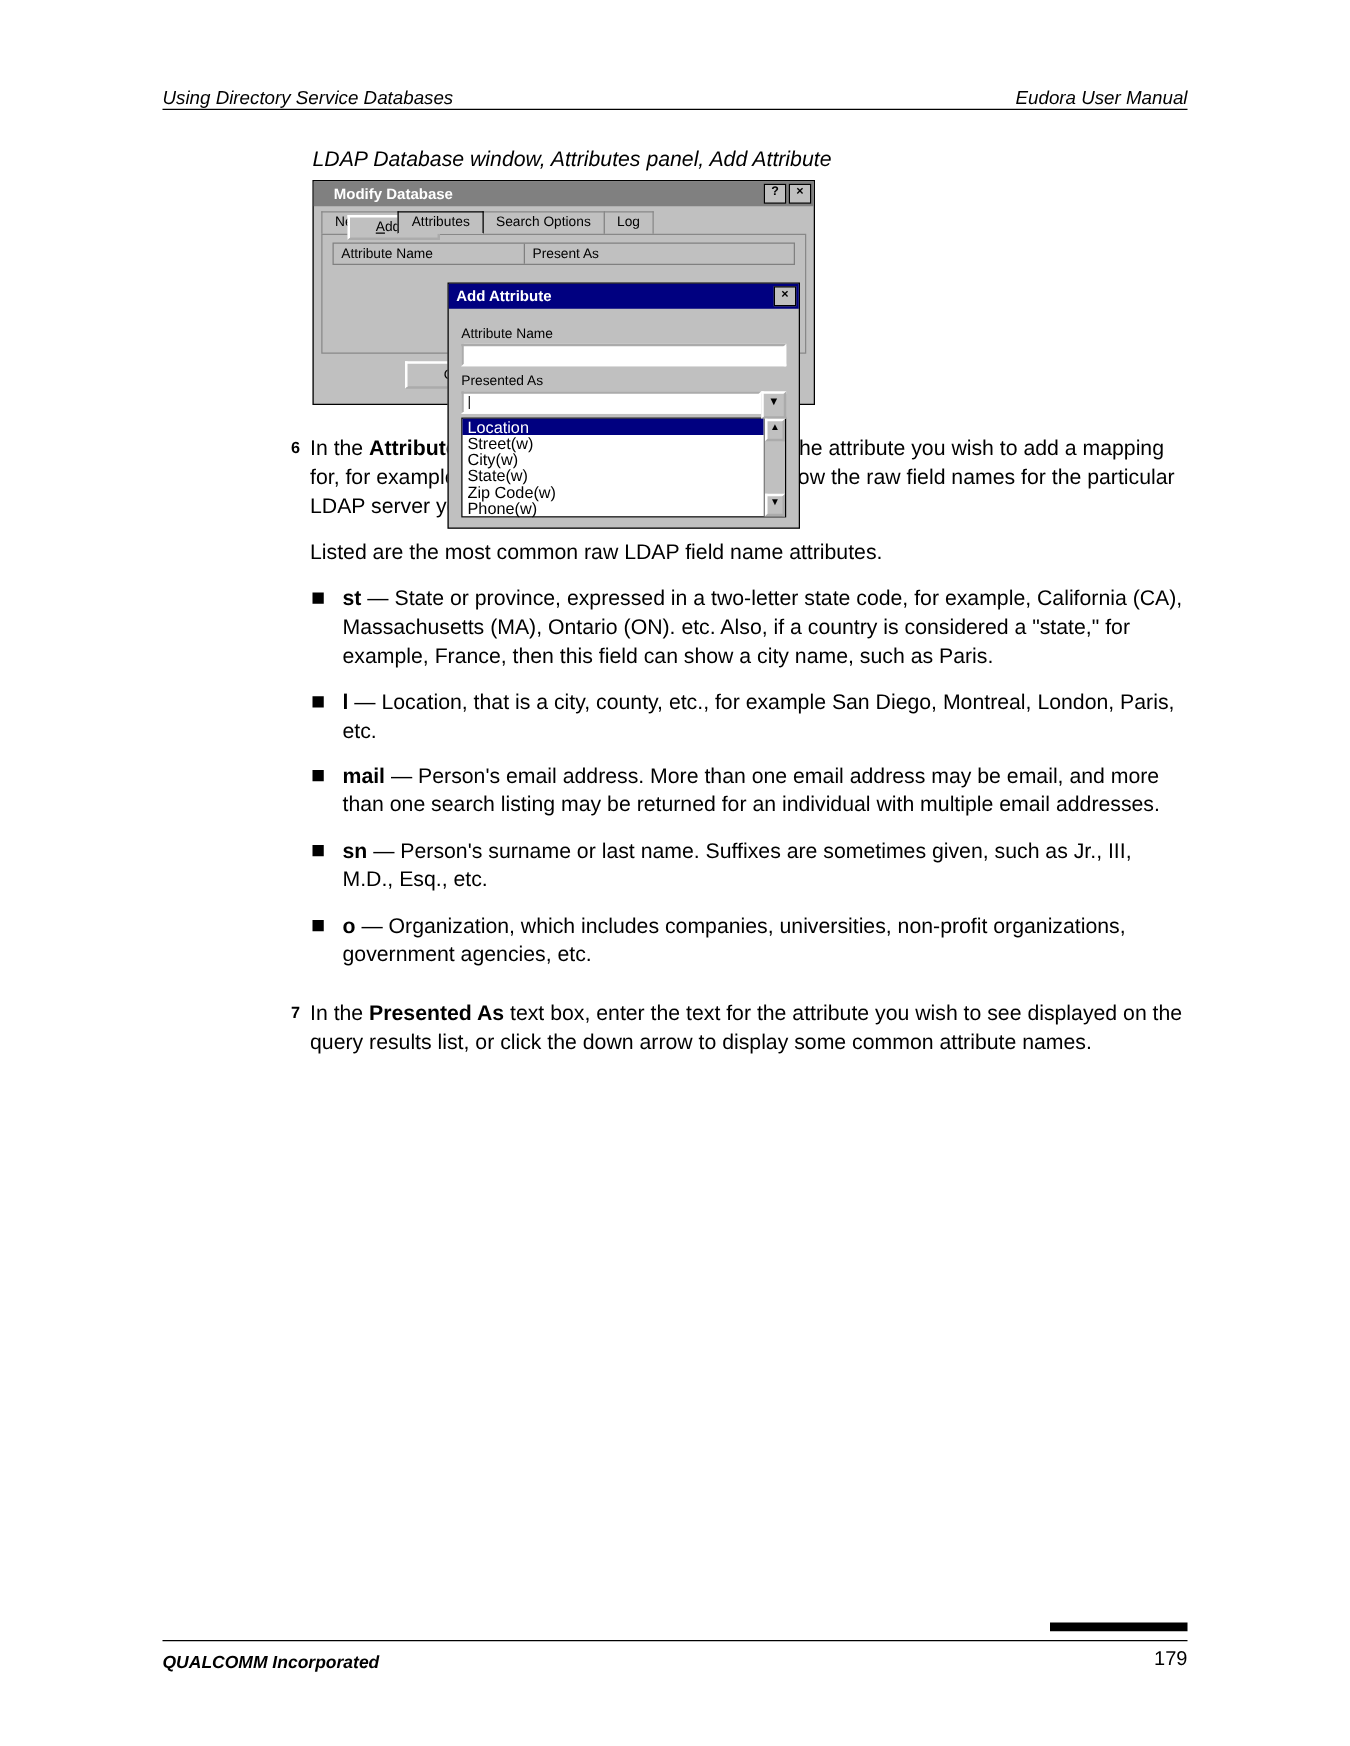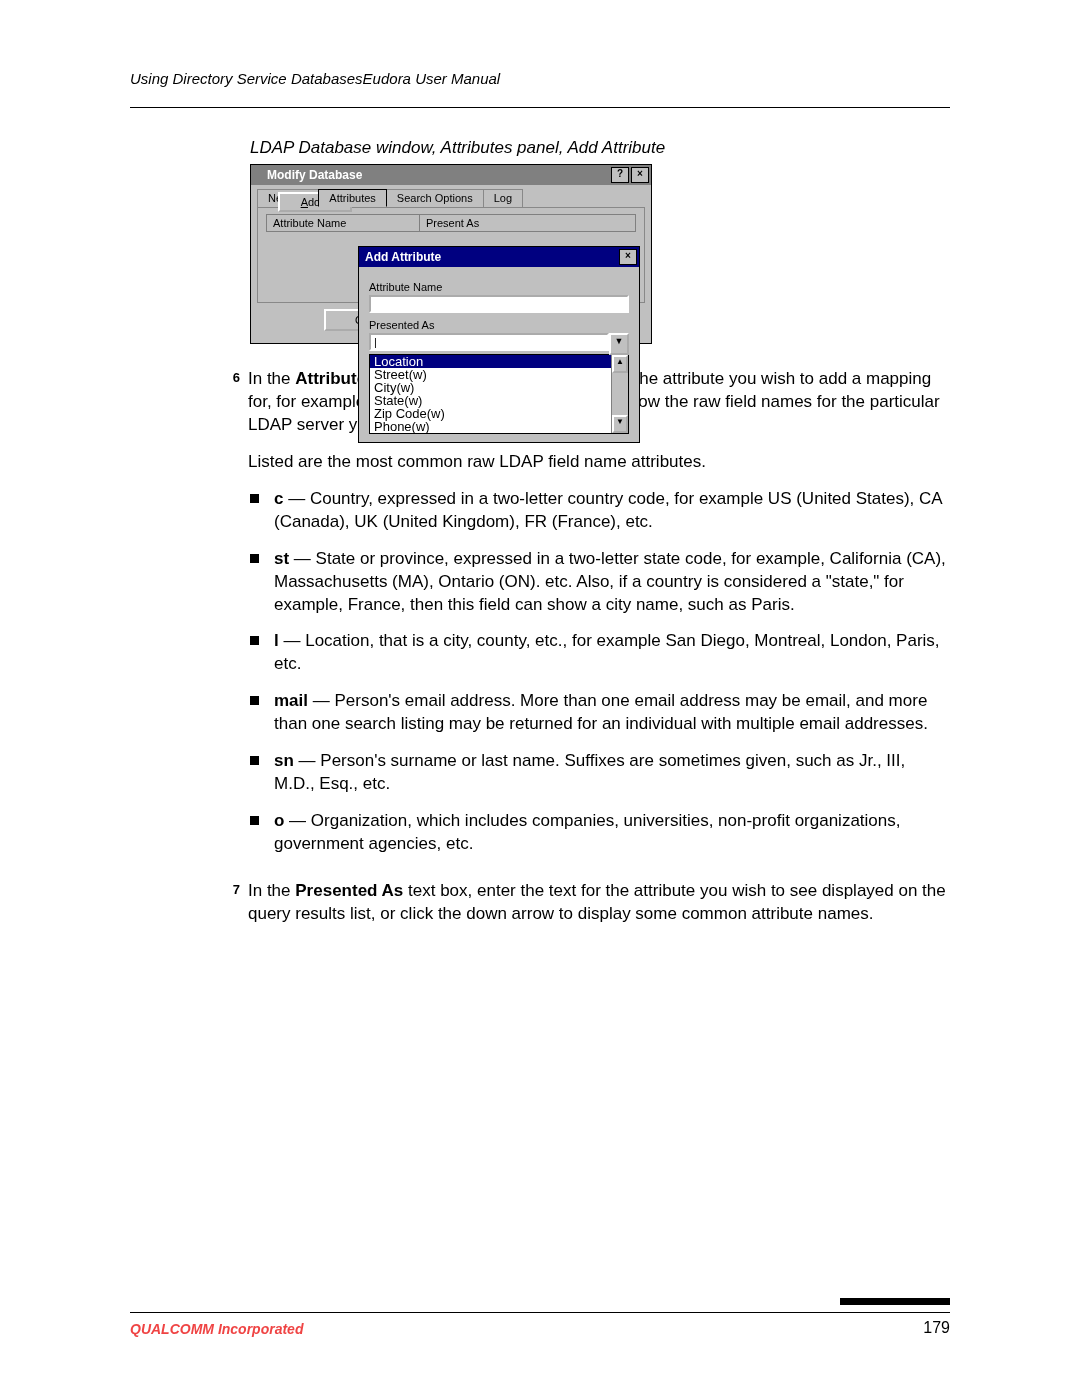--- a/index.html
+++ b/index.html
@@ -11,23 +11,23 @@
   }
   .page {
     width: 1080px;
     height: 1397px;
     position: relative;
     box-sizing: border-box;
     padding: 70px 130px 60px 130px;
   }
   .header {
     display: flex;
-    justify-content: flex-start;
+    justify-content: space-between;
     border-bottom: 1.5px solid #000;
-    padding-bottom: 20px;
+    padding-bottom: 0;
     margin-bottom: 30px;
     font-style: italic;
     font-size: 15px;
   }
   .caption {
     font-style: italic;
     font-size: 17px;
     margin-left: 120px;
     margin-bottom: 6px;
   }
@@ -236,21 +236,21 @@
   }
   .footer-row {
     display:flex;
     justify-content:space-between;
     align-items:flex-end;
   }
   .company {
     font-style:italic;
     font-weight:bold;
     font-size:14px;
-    color:#ef4444;
+    color:#000000;
   }
   .pagenum {
     font-size:16px;
   }
   .footer-right-bar {
     position:absolute;
     right:0;
     top:-14px;
     width:110px;
     height:7px;
@@ -332,21 +332,20 @@
   <div class="step">
     <div class="step-num">6</div>
     <div class="step-body">
       <span>In the </span><span class="b">Attribute Name</span><span> text box, enter the name for the attribute you wish to add a mapping for, for example, </span><span class="b">cn</span><span> for common name. You must know the raw field names for the particular LDAP server you are adding.</span>
     </div>
   </div>
 
   <div class="para">Listed are the most common raw LDAP field name attributes.</div>
 
   <ul class="attrs">
-    <li><span class="b">c</span><span> — Country, expressed in a two-letter country code, for example US (United States), CA (Canada), UK (United Kingdom), FR (France), etc.</span></li>
     <li><span class="b">st</span><span> — State or province, expressed in a two-letter state code, for example, California (CA), Massachusetts (MA), Ontario (ON). etc. Also, if a country is considered a "state," for example, France, then this field can show a city name, such as Paris.</span></li>
     <li><span class="b">l</span><span> — Location, that is a city, county, etc., for example San Diego, Montreal, London, Paris, etc.</span></li>
     <li><span class="b">mail</span><span> — Person's email address. More than one email address may be email, and more than one search listing may be returned for an individual with multiple email addresses.</span></li>
     <li><span class="b">sn</span><span> — Person's surname or last name. Suffixes are sometimes given, such as Jr., III, M.D., Esq., etc.</span></li>
     <li><span class="b">o</span><span> — Organization, which includes companies, universities, non-profit organizations, government agencies, etc.</span></li>
   </ul>
 
   <div class="step">
     <div class="step-num">7</div>
     <div class="step-body">

